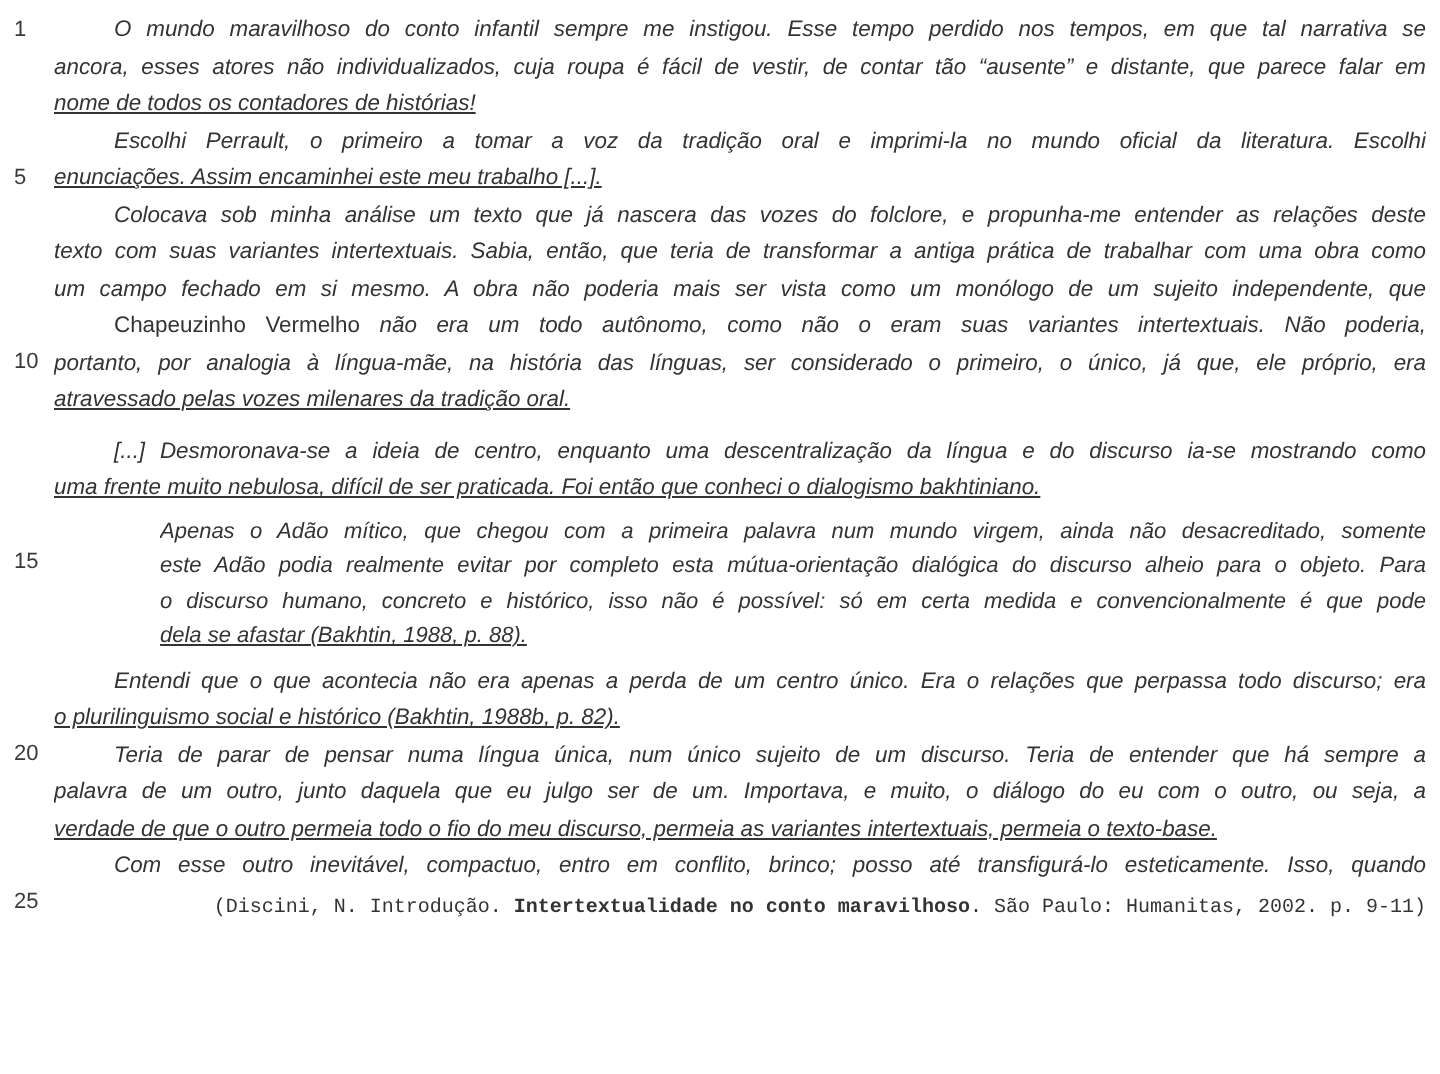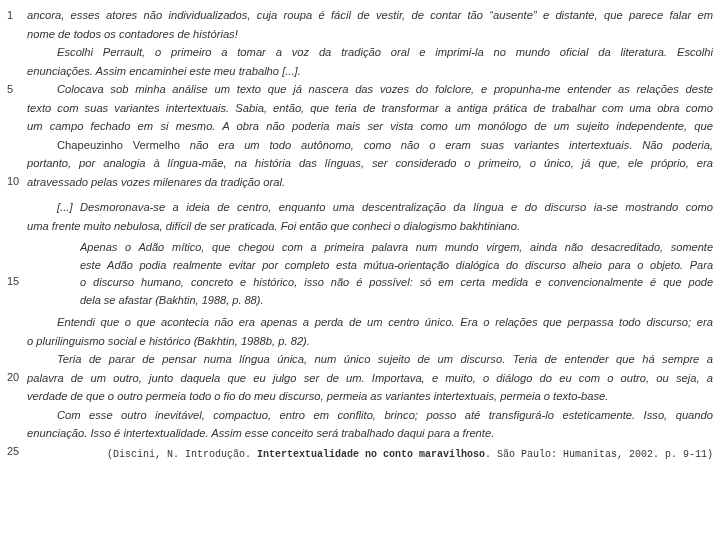--- a/index.html
+++ b/index.html
@@ -28,21 +28,21 @@
   .para { margin: 0; padding: 0; }
   .para-sep { margin-top: 7px; }
   .line {
     display: block;
     height: 18.5px;
     overflow: hidden;
     text-align: justify;
     text-align-last: justify;
   }
   .line.first { padding-left: 30px; }
-  .line.last { text-align-last: left; }
+  .line.last { text-align-last: left; text-decoration: underline; }
   .quote {
     margin: 4px 0 4px 53px;
     padding: 0;
     font-size: 11px;
   }
   .quote .line { height: 17.5px; line-height: 17.5px; }
   .up { font-style: normal; }
   .citation {
     margin: 5px 0 0 0;
     text-align: right;
@@ -64,20 +64,21 @@
     <span class="ln" style="top:80px">5</span>
     <span class="ln" style="top:172px">10</span>
     <span class="ln" style="top:272px">15</span>
     <span class="ln" style="top:368px">20</span>
     <span class="ln" style="top:442px">25</span>
   </div>
 
   <div class="content">
 
     <p class="para">
+      <span class="line first">O mundo maravilhoso do conto infantil sempre me instigou. Esse tempo perdido nos tempos, em que tal narrativa se</span>
       <span class="line">ancora, esses atores não individualizados, cuja roupa é fácil de vestir, de contar tão “ausente” e distante, que parece falar em</span>
       <span class="line last">nome de todos os contadores de histórias!</span>
     </p>
 
     <p class="para">
       <span class="line first">Escolhi Perrault, o primeiro a tomar a voz da tradição oral e imprimi-la no mundo oficial da literatura. Escolhi</span>
       <span class="line last">enunciações. Assim encaminhei este meu trabalho [...].</span>
     </p>
 
     <p class="para">
@@ -110,19 +111,18 @@
     </p>
 
     <p class="para">
       <span class="line first">Teria de parar de pensar numa língua única, num único sujeito de um discurso. Teria de entender que há sempre a</span>
       <span class="line">palavra de um outro, junto daquela que eu julgo ser de um. Importava, e muito, o diálogo do eu com o outro, ou seja, a</span>
       <span class="line last">verdade de que o outro permeia todo o fio do meu discurso, permeia as variantes intertextuais, permeia o texto-base.</span>
     </p>
 
     <p class="para">
       <span class="line first">Com esse outro inevitável, compactuo, entro em conflito, brinco; posso até transfigurá-lo esteticamente. Isso, quando</span>
-      <span class="line last">enunciação. Isso é intertextualidade. Assim esse conceito será trabalhado daqui para a frente.</span>
     </p>
 
     <p class="citation"><span>(Discini, N. Introdução. </span><strong>Intertextualidade no conto maravilhoso</strong><span>. São Paulo: Humanitas, 2002. p. 9-11)</span></p>
 
   </div>
 </div>
 
 </body></html>

